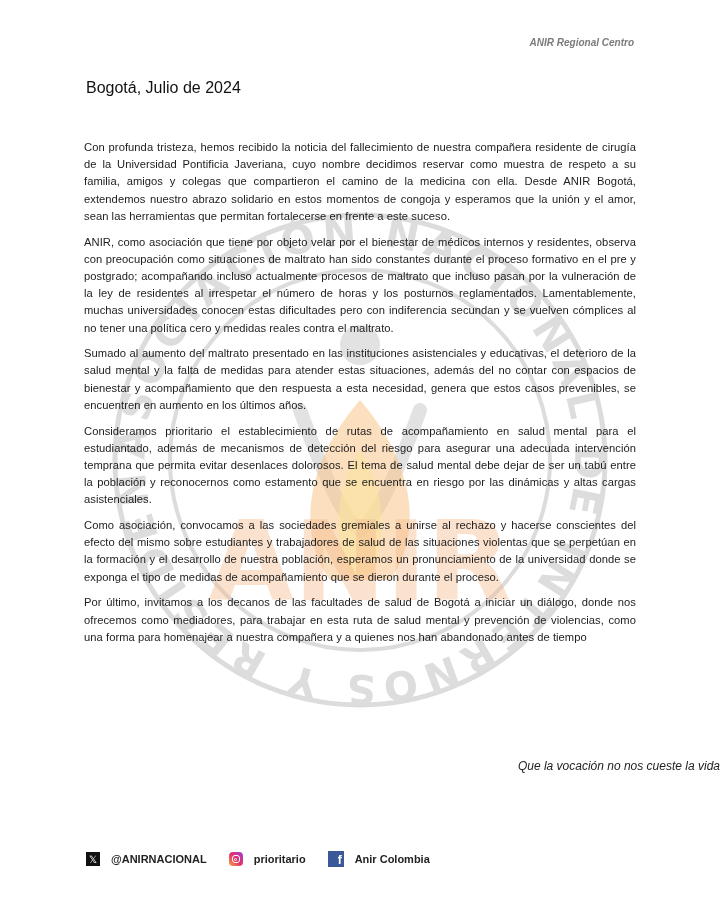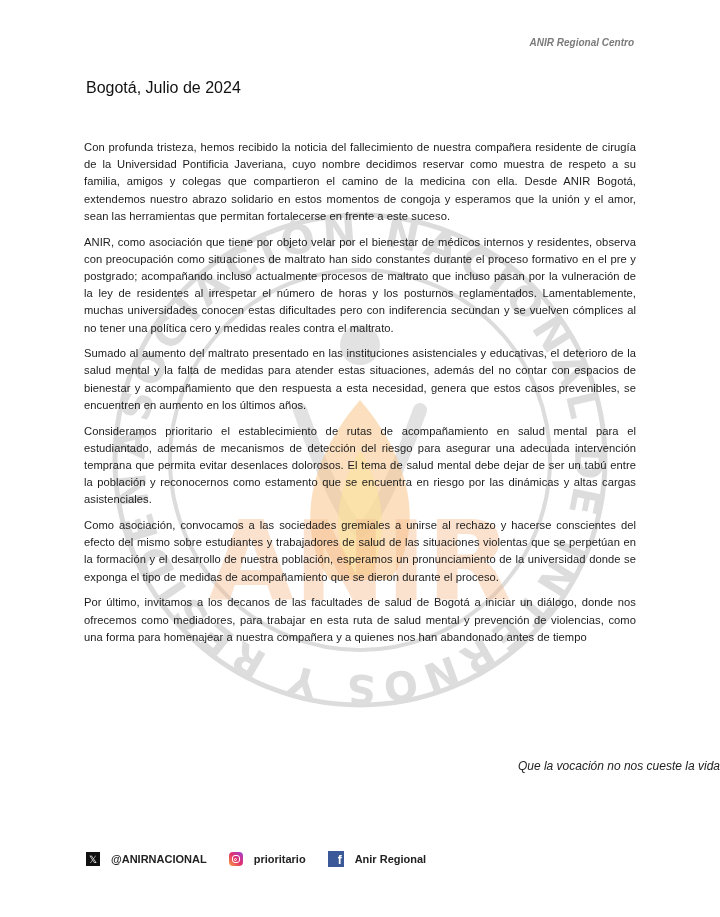--- a/index.html
+++ b/index.html
@@ -65,15 +65,15 @@
   <div class="social">
     <span class="ico ico-ig">
         <span class="ring">
           <span class="dot"></span>
         </span>
       </span>
     <span>prioritario</span>
   </div>
   <div class="social">
     <span class="ico ico-fb">f</span>
-    <span>Anir Regional</span>
+    <span>Anir Colombia</span>
   </div>
 </div>
 
 </body></html>

